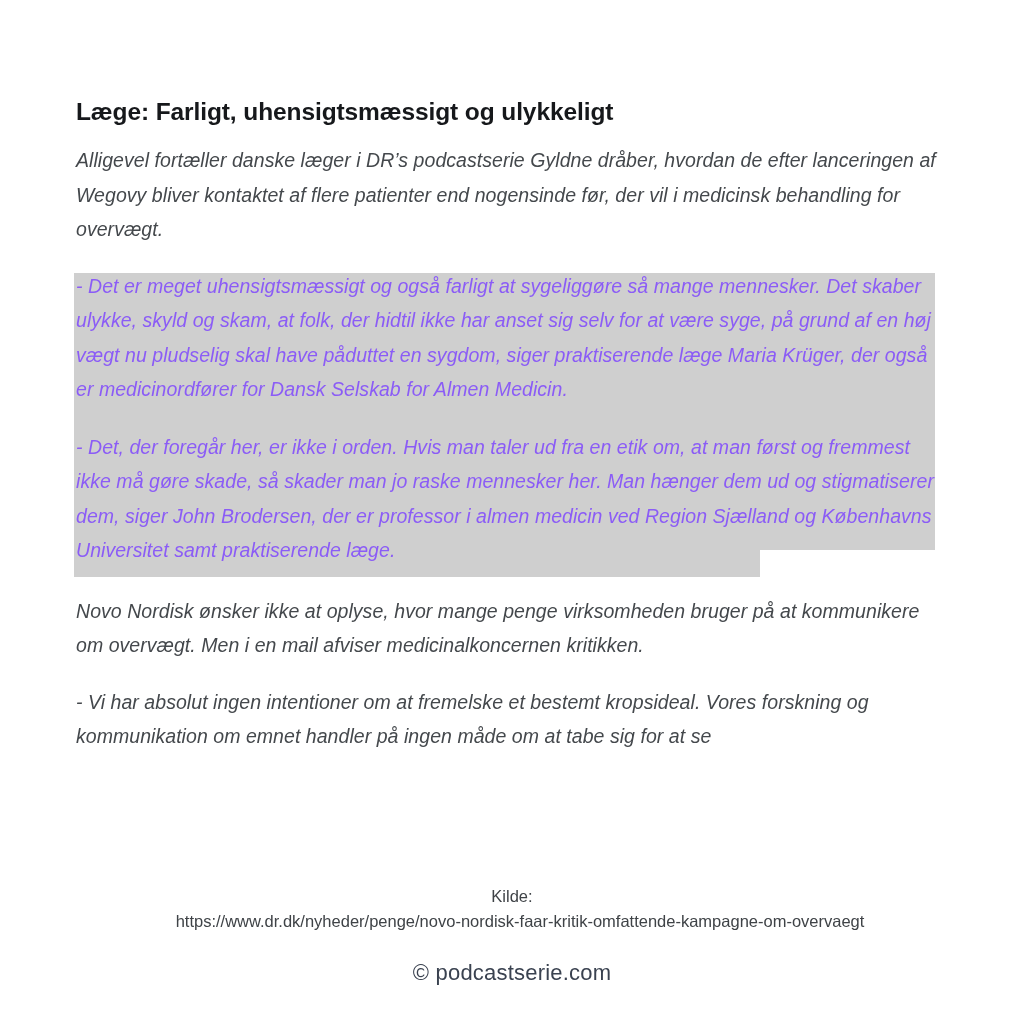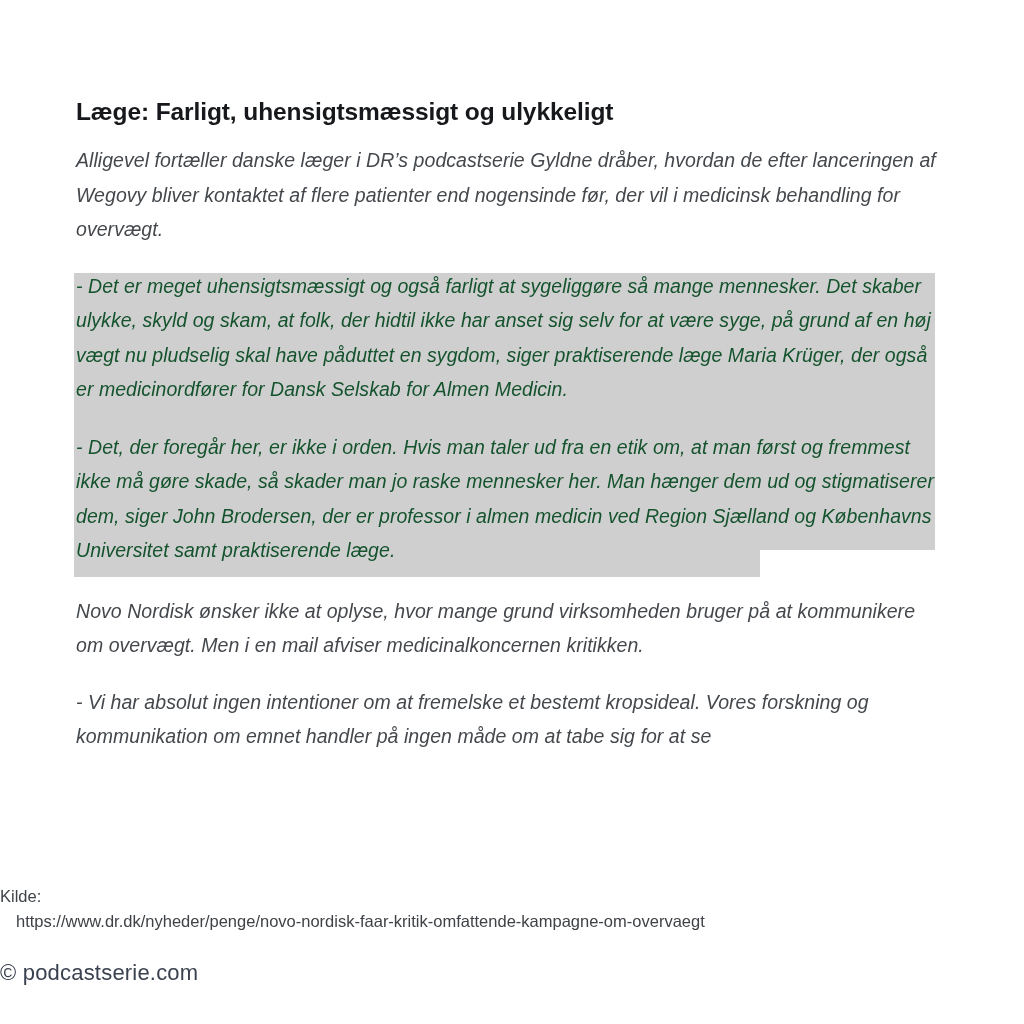--- a/index.html
+++ b/index.html
@@ -74,30 +74,31 @@
     top: 281px;
     width: 686px;
     height: 27px;
     background: #cfcfcf;
     z-index: 0;
   }
   .quote-block .para {
     position: relative;
     z-index: 1;
     margin-bottom: 23px;
-    color: #14532d;
+    color: #8b5cf6;
   }
   .quote-block .para:last-of-type { margin-bottom: 0; }
 
   
   .footer {
     position: absolute;
     left: 0;
     top: 884px;
     width: 1024px;
+    text-align: center;
   }
   .source-label {
     font-size: 16.5px;
     line-height: 25px;
     color: #3f4347;
   }
   .source-url {
     font-size: 16.5px;
     line-height: 25px;
     color: #3f4347;
@@ -125,21 +126,21 @@
 
     <div class="quote-block">
       <div class="quote-band"></div>
       <div class="quote-band-tail"></div>
 
       <p class="para">- Det er meget uhensigtsmæssigt og også farligt at sygeliggøre så mange mennesker. Det skaber ulykke, skyld og skam, at folk, der hidtil ikke har anset sig selv for at være syge, på grund af en høj vægt nu pludselig skal have påduttet en sygdom, siger praktiserende læge Maria Krüger, der også er medicinordfører for Dansk Selskab for Almen Medicin.</p>
 
       <p class="para">- Det, der foregår her, er ikke i orden. Hvis man taler ud fra en etik om, at man først og fremmest ikke må gøre skade, så skader man jo raske mennesker her. Man hænger dem ud og stigmatiserer dem, siger John Brodersen, der er professor i almen medicin ved Region Sjælland og Københavns Universitet samt praktiserende læge.</p>
     </div>
 
-    <p class="para">Novo Nordisk ønsker ikke at oplyse, hvor mange grund virksomheden bruger på at kommunikere om overvægt. Men i en mail afviser medicinalkoncernen kritikken.</p>
+    <p class="para">Novo Nordisk ønsker ikke at oplyse, hvor mange penge virksomheden bruger på at kommunikere om overvægt. Men i en mail afviser medicinalkoncernen kritikken.</p>
 
     <p class="para">- Vi har absolut ingen intentioner om at fremelske et bestemt kropsideal. Vores forskning og kommunikation om emnet handler på ingen måde om at tabe sig for at se</p>
 
   </div>
 
   <div class="footer">
     <div class="source-label">Kilde:</div>
     <div class="source-url">https://www.dr.dk/nyheder/penge/novo-nordisk-faar-kritik-omfattende-kampagne-om-overvaegt</div>
     <div class="copyright">© podcastserie.com</div>
   </div>

